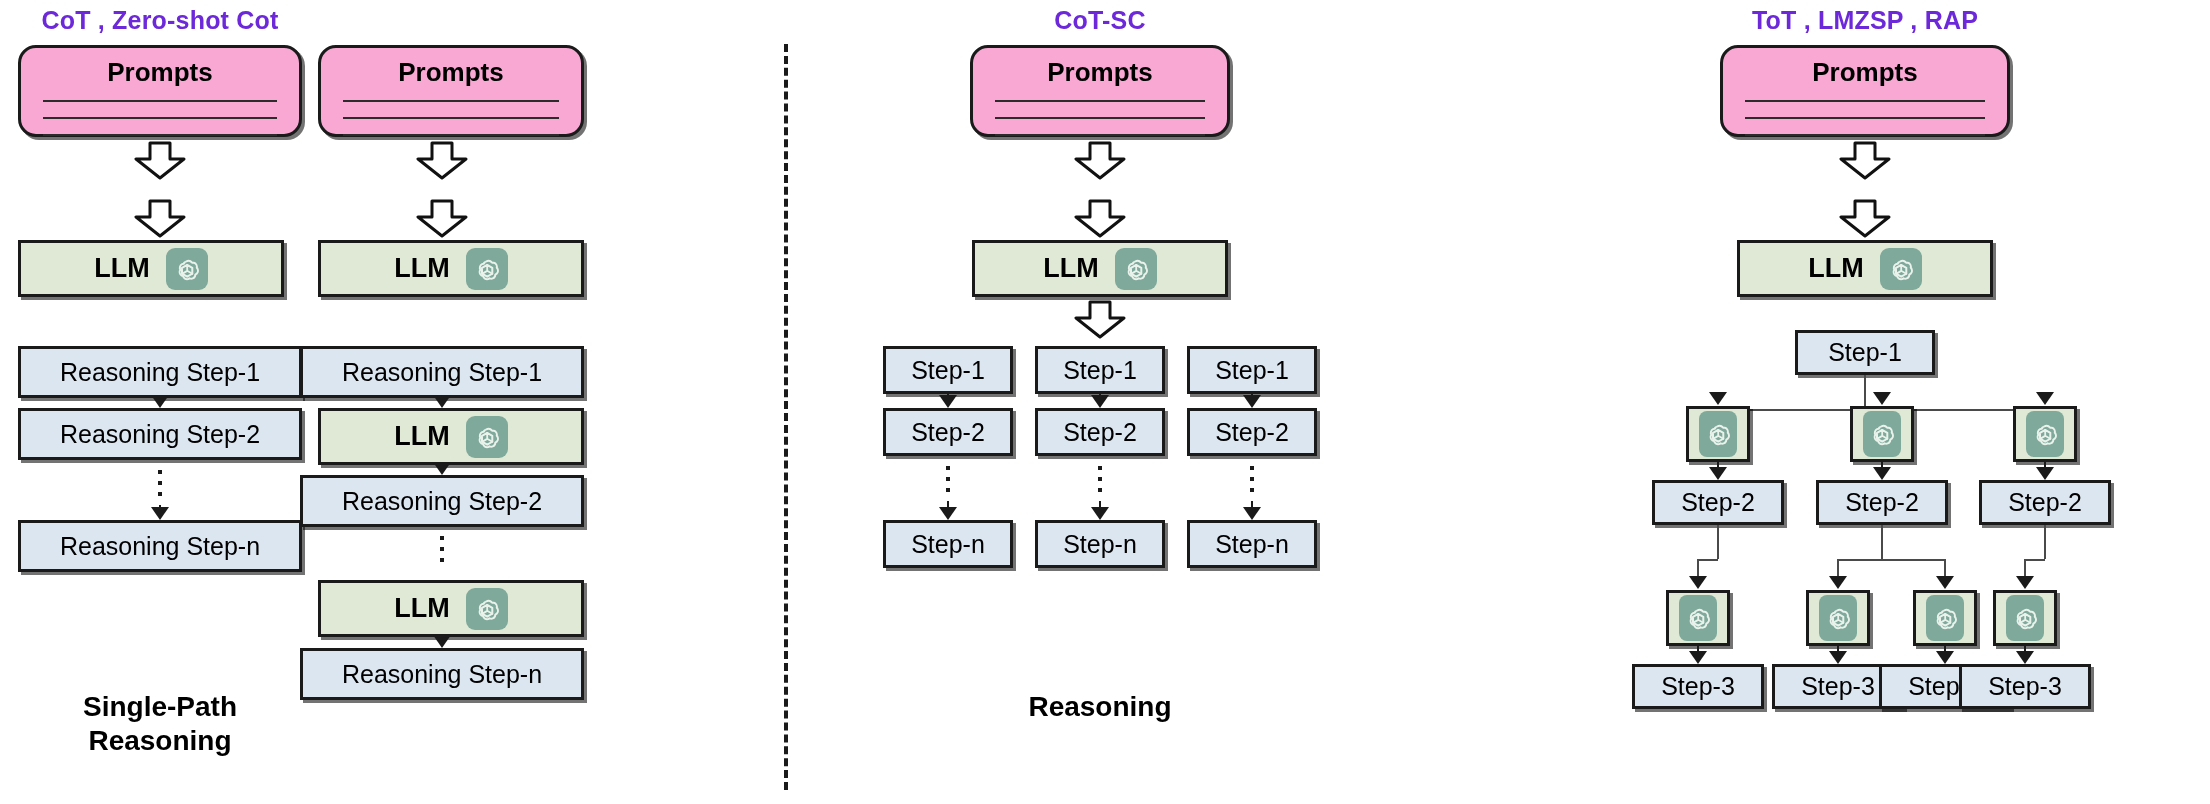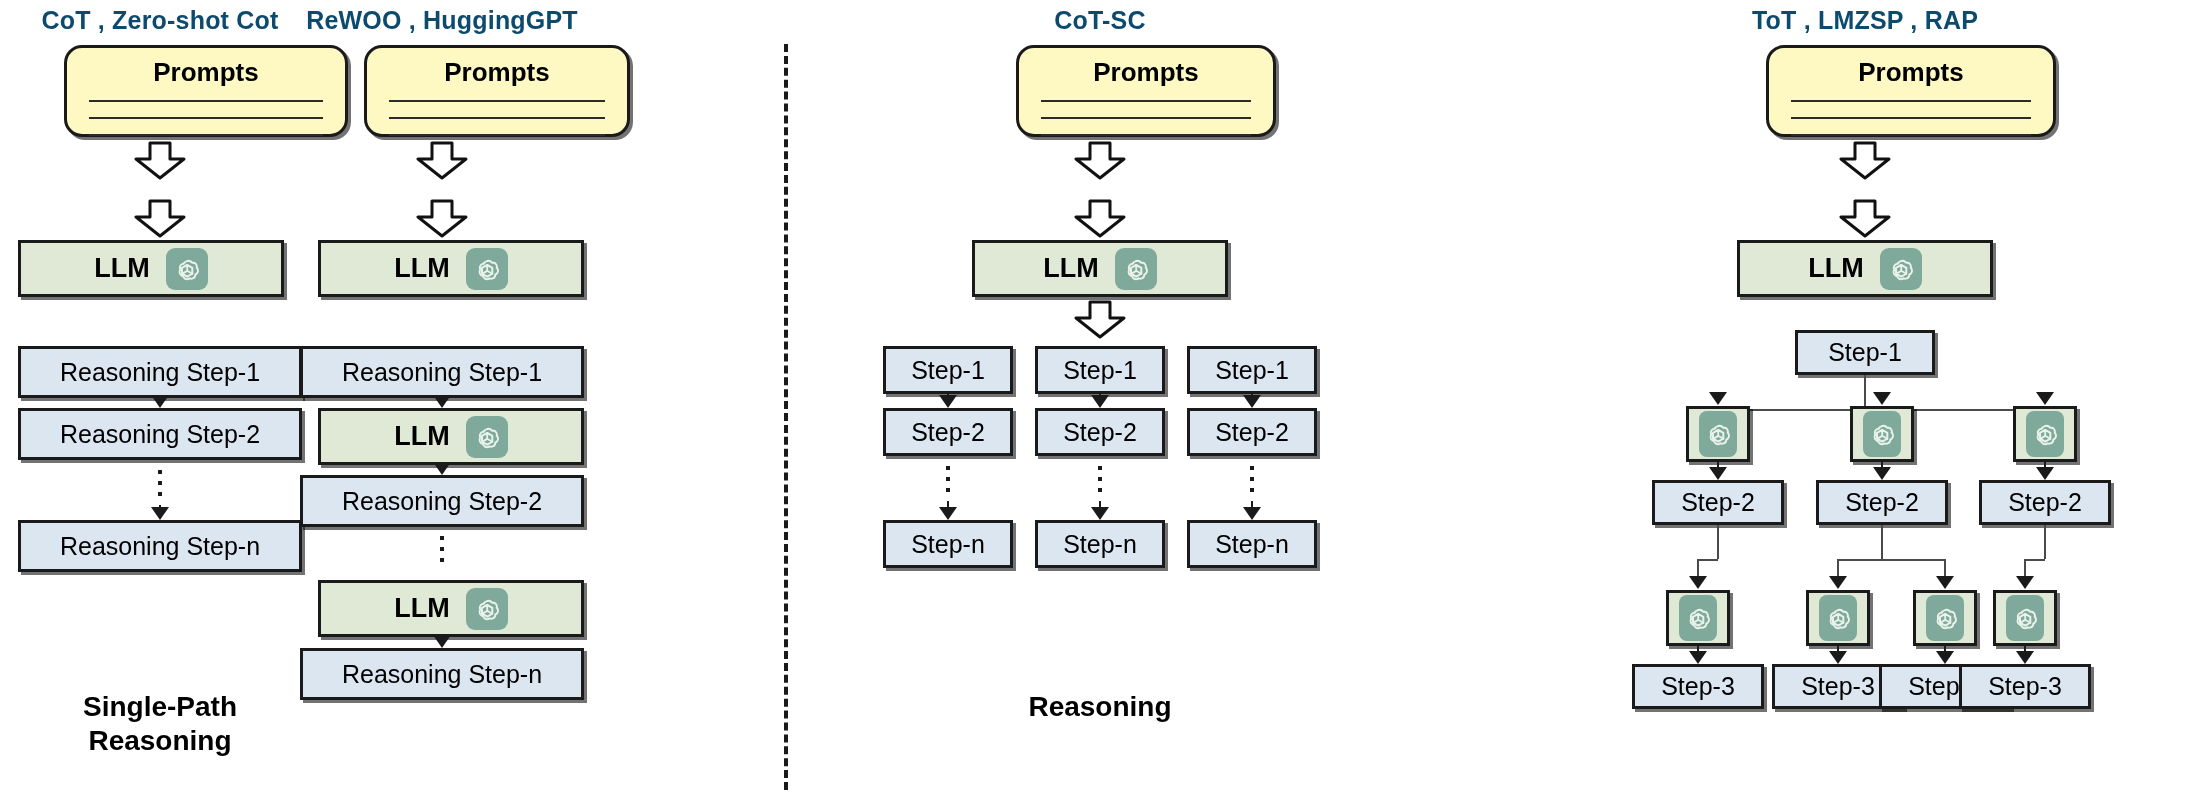--- a/index.html
+++ b/index.html
@@ -1,29 +1,28 @@
 <!DOCTYPE html>
 <html><head>
 <meta charset="utf-8">
 <style>
   html,body{margin:0;padding:0;background:#ffffff;}
   body{font-family:"Liberation Sans", sans-serif;}
   #canvas{position:relative;width:2210px;height:804px;background:#fff;overflow:hidden;}
 
   .col-title{
-    position:absolute;font-weight:bold;font-size:25px;color:#0c4a6e;
+    position:absolute;font-weight:bold;font-size:25px;color:#6d28d9;
     white-space:nowrap;letter-spacing:.2px;
   }
 
   
   .prompts{
-    position:absolute;background:#fef9c3;border:3px solid #1a1a1a;border-radius:18px;
+    position:absolute;background:#f9a8d4;border:3px solid #1a1a1a;border-radius:18px;
     box-shadow:3px 3px 0 rgba(0,0,0,.55);
     box-sizing:border-box;
-    margin-left:46px;
   }
   .prompts .ptitle{
     text-align:center;font-weight:bold;font-size:26px;color:#000;margin-top:9px;
   }
   .prompts .plines{margin:12px 22px 0 22px;}
   .prompts .plines i{display:block;height:0;border-top:2.5px solid #2b2b2b;margin-bottom:15px;}
 
   
   .llm{
     position:absolute;background:#DFE9D6;border:3px solid #1a1a1a;
@@ -113,21 +112,20 @@
       <i></i>
       <i></i>
     </div>
     <div class="vline" style="left: 158.75px; top: 505px; height: 4px;"></div>
     <div class="ahead" style="left: 151px; top: 507px;"></div>
     <div class="step" style="left: 18px; top: 520px; width: 284px; height: 52px;">Reasoning Step-n</div>
     <div class="section-label" style="left: -20px; top: 690px; width: 360px;">
       <div>Single-Path</div>
       <div>Reasoning</div>
     </div>
-    <div class="col-title" style="top: 6px; left: 442px; width: auto; text-align: left; white-space: nowrap; transform: translateX(-50%);">ReWOO , HuggingGPT</div>
     <div class="prompts" style="left: 318px; top: 45px; width: 266px; height: 92px;">
       <div class="ptitle">Prompts</div>
       <div class="plines">
         <i></i>
         <i></i>
         <i></i>
       </div>
     </div>
     <div class="blockarrow" style="left: 416px; top: 141px; width: 52px; height: 40px;"><svg width="52" height="40" viewBox="0 0 52 40">
         <path d="M16 2 H36 V18 H50 L26 37 L2 18 H16 Z" fill="#ffffff" stroke="#111" stroke-width="3" stroke-linejoin="round"></path>

